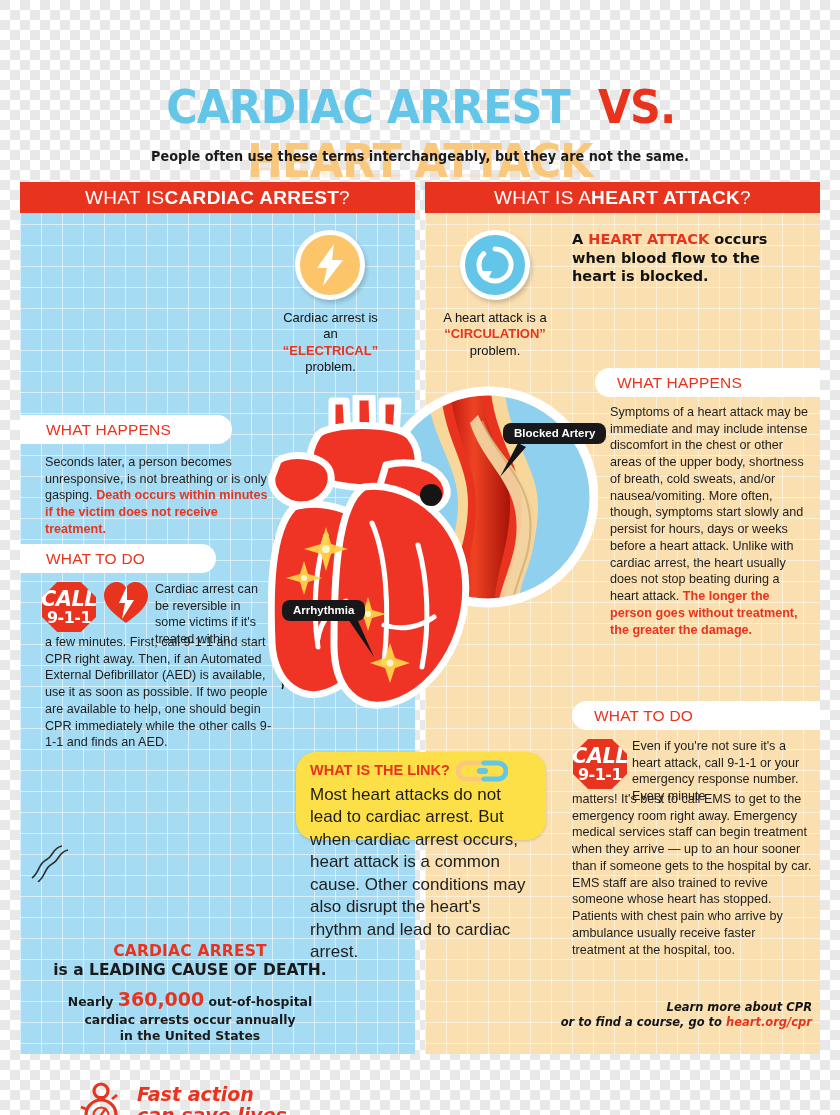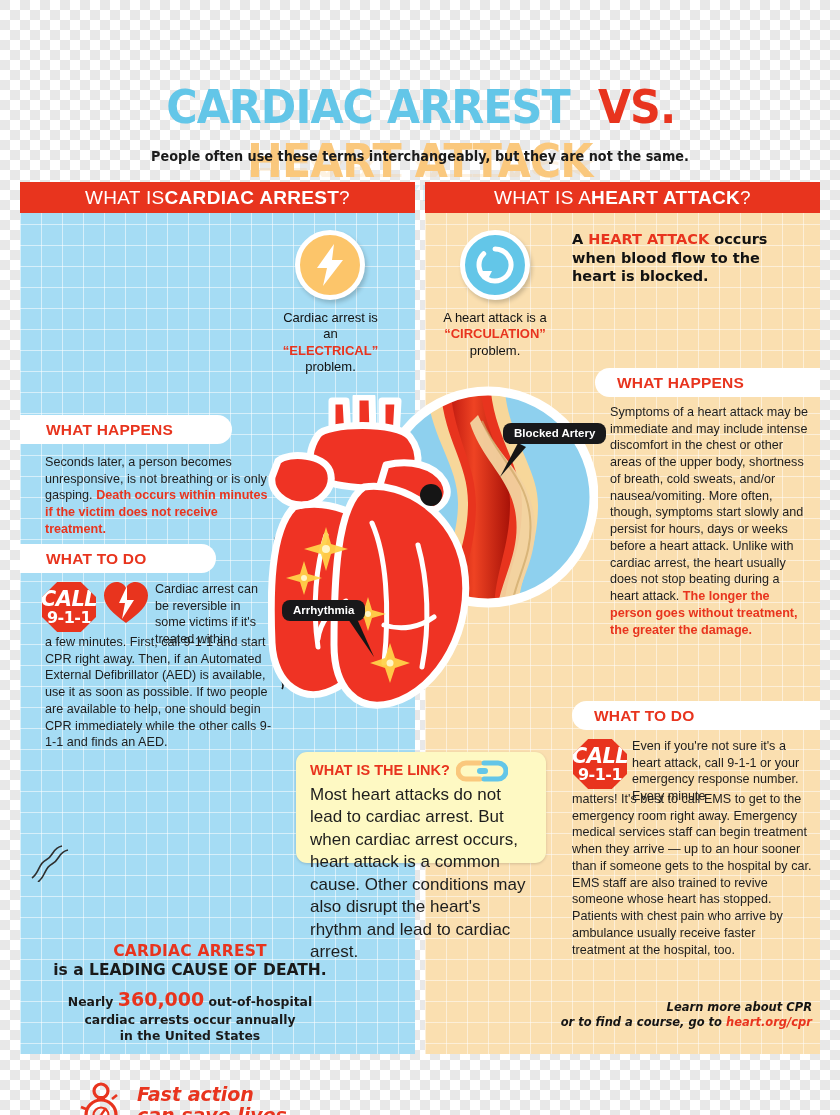--- a/index.html
+++ b/index.html
@@ -58,21 +58,21 @@
   .body-txt{font-size:12.6px;line-height:1.33;color:#1d1d1d;}
   .body-txt .red{color:#e8341e;font-weight:bold;}
 
   
   .pill{
     position:absolute;height:29px;background:#fff;
     border-top-right-radius:15px;border-bottom-right-radius:15px;
     display:flex;align-items:center;
     color:#e8341e;font-size:15.5px;letter-spacing:.2px;
   }
-  .pill span{padding-left:26px;font-weight:bold;}
+  .pill span{padding-left:26px;}
   .pill.pill-right{border-radius:0 15px 15px 0;}
 
   
   .icon-circle{
     position:absolute;width:70px;height:70px;border-radius:50%;
     border:5px solid #fff;box-sizing:border-box;
     display:flex;align-items:center;justify-content:center;
     box-shadow:2px 3px 4px rgba(0,0,0,.18);
   }
   #bolt-circle{background:#fcc56a;}
@@ -96,22 +96,22 @@
 
   
   #heart-art{position:absolute;left:268px;top:385px;width:330px;height:330px;}
   .tag{
     position:absolute;background:#18181a;color:#fff;border-radius:8px;
     padding:4px 11px 5px;font-size:11.5px;font-weight:bold;white-space:nowrap;
   }
 
   
   #link-card{
-    position:absolute;left:296px;top:752px;width:250px;height:111px;
-    background:#fef9c3;border-radius:11px;box-shadow:0 1px 3px rgba(0,0,0,.16);
+    position:absolute;left:296px;top:752px;width:250px;height:88px;
+    background:#fde047;border-radius:20px;box-shadow:0 1px 3px rgba(0,0,0,.16);
   }
   #link-card .lc-title{position:absolute;left:14px;top:10px;color:#e8341e;font-size:14.5px;font-weight:bold;}
   #link-card .lc-body{position:absolute;left:14px;top:32px;width:225px;font-size:17px;line-height:1.32;color:#1d1d1d;}
 
   
   #stat-block{position:absolute;left:30px;top:760px;width:280px;text-align:center;}
   #stat-l1{font-family:"DejaVu Sans",sans-serif;font-weight:bold;font-size:15.5px;color:#e8341e;letter-spacing:.2px;}
   #stat-l2{font-family:"DejaVu Sans",sans-serif;font-weight:bold;font-size:15.5px;color:#1a1a1a;margin-top:1px;}
   #stat-l3{font-family:"DejaVu Sans",sans-serif;font-weight:bold;font-size:12.4px;color:#1a1a1a;margin-top:8px;line-height:1.3;}
   #stat-l3 .big{color:#e8341e;font-size:19px;}

